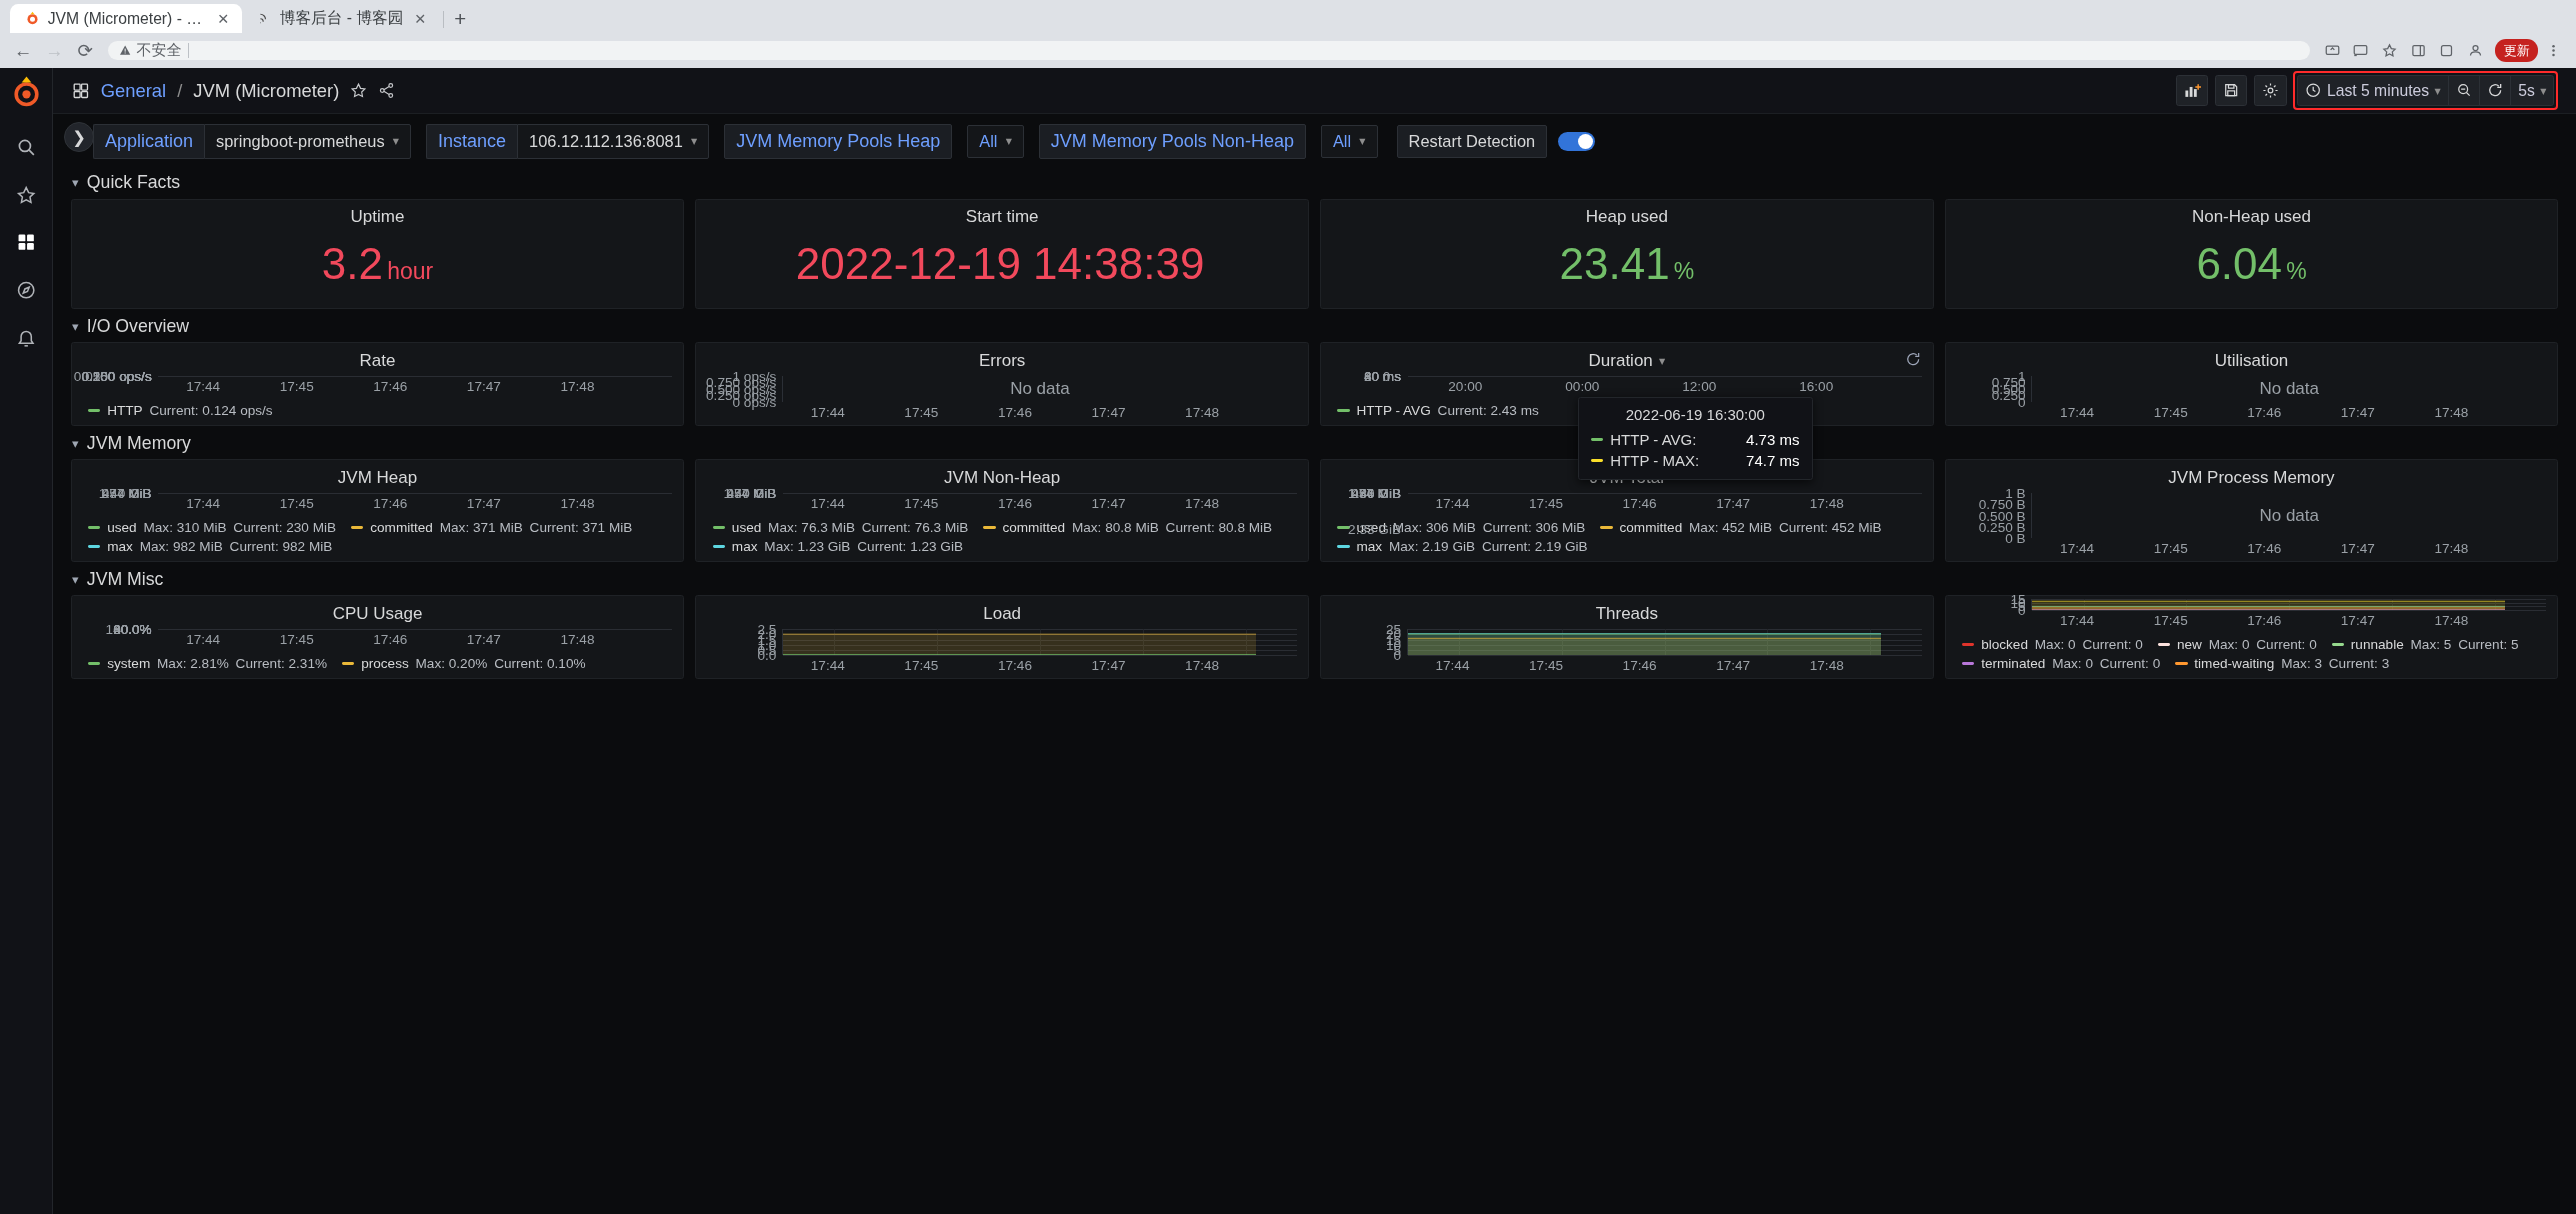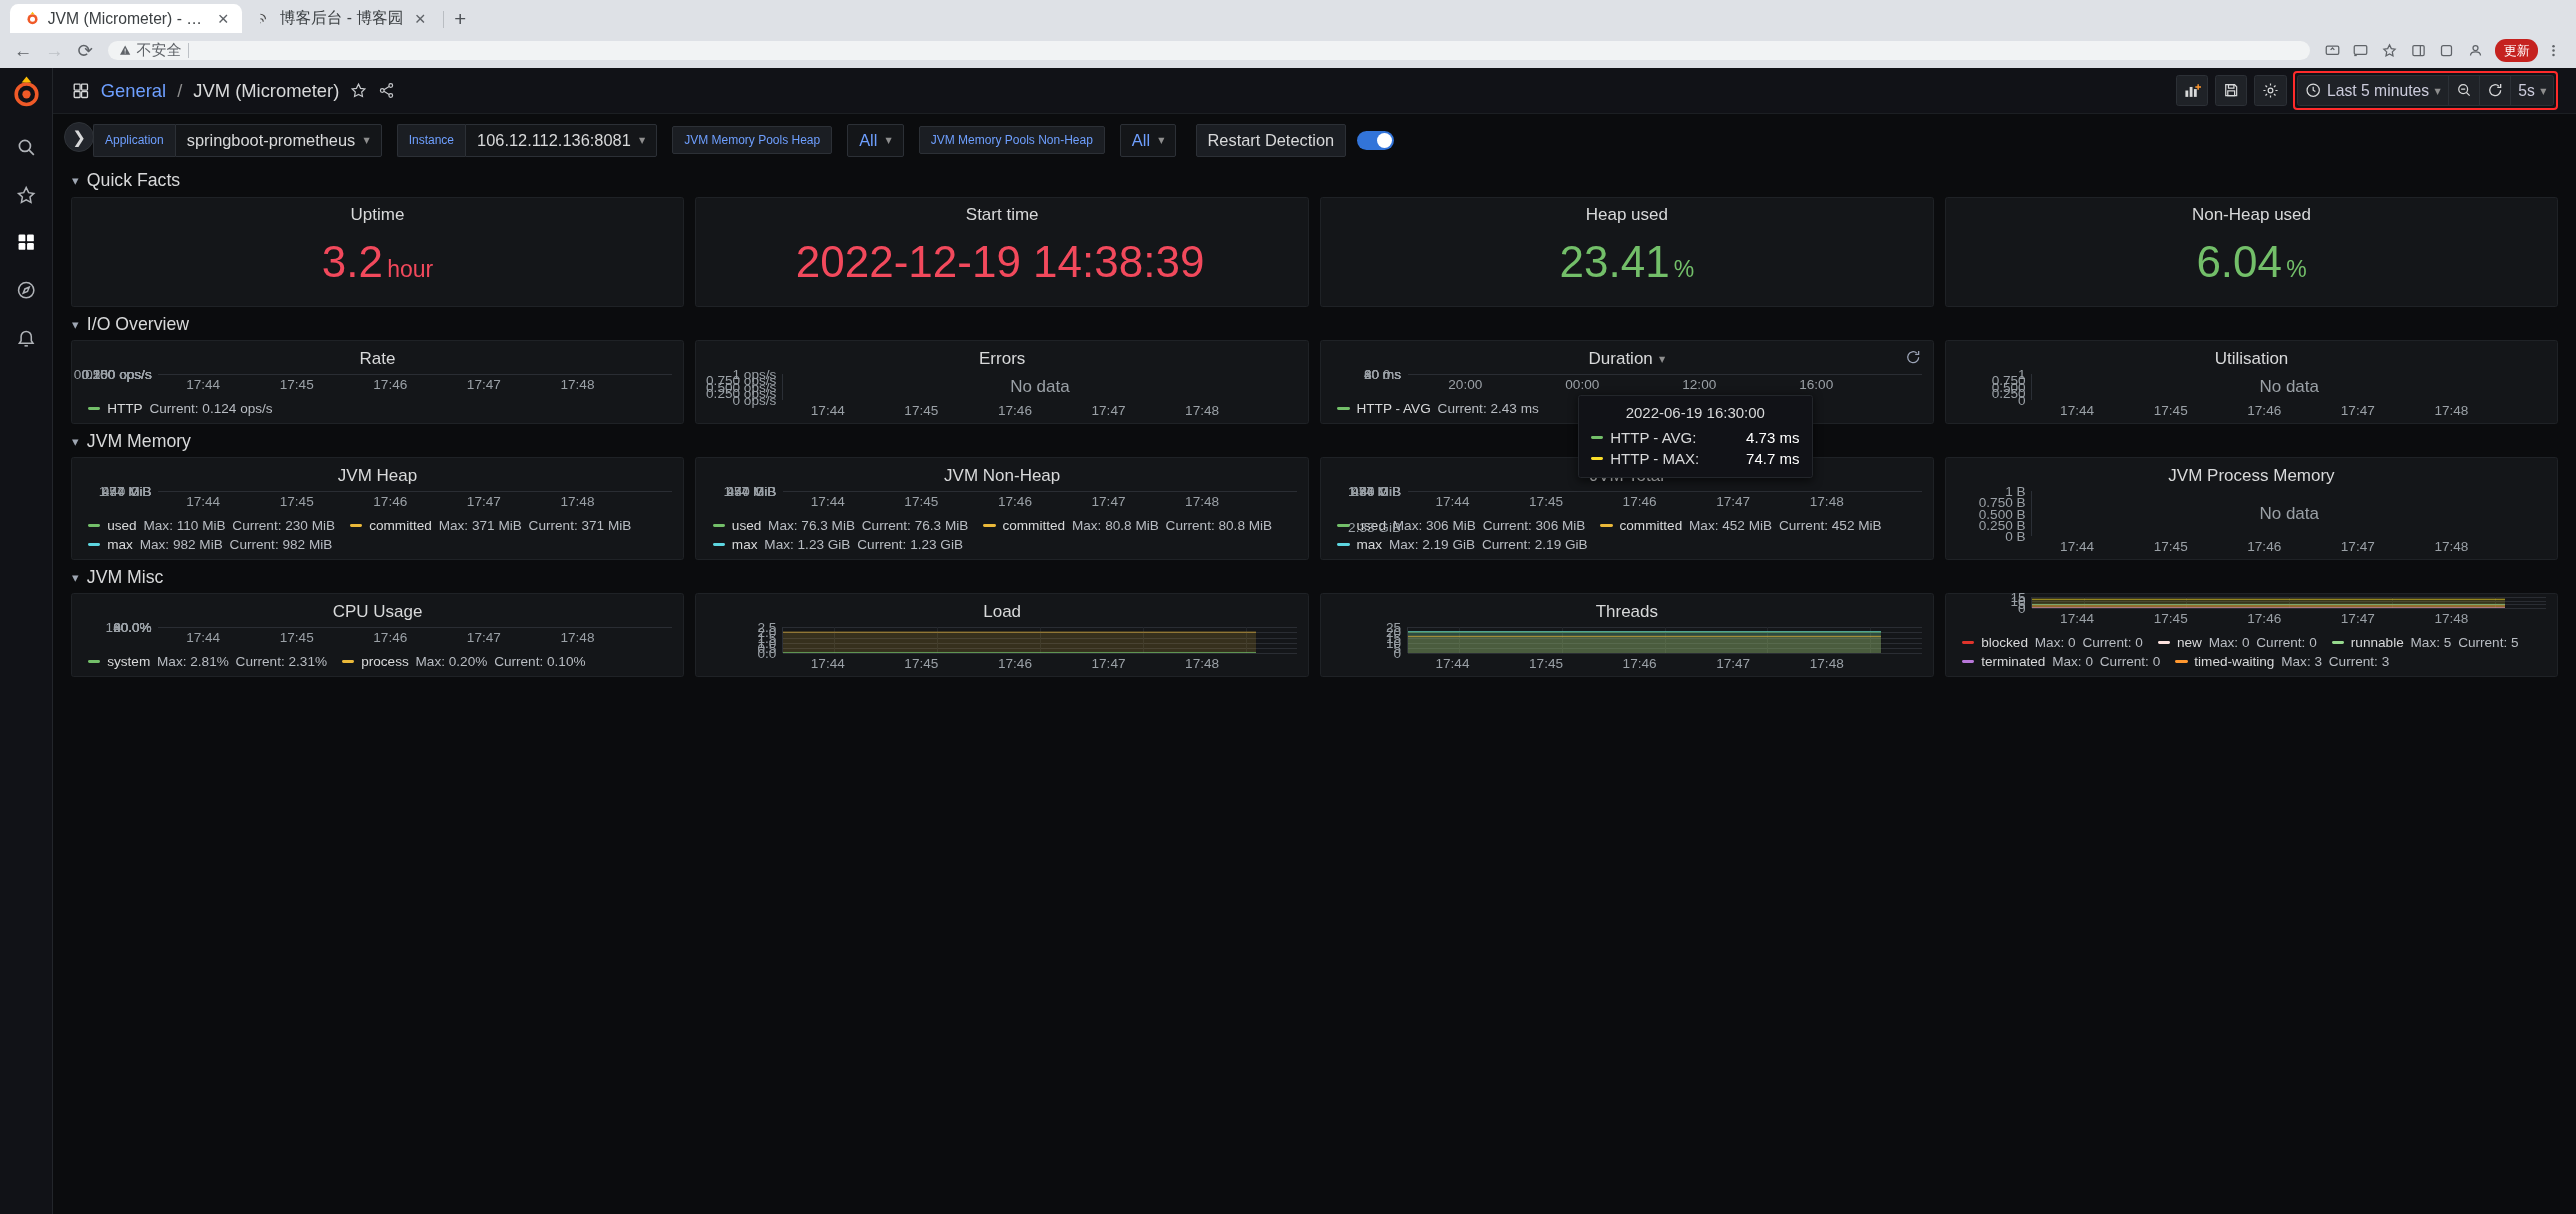--- a/index.html
+++ b/index.html
@@ -79,21 +79,21 @@
     display:flex; align-items:center; gap:0; border:2.7px solid #ff2b2b; border-radius:4.1px; padding:2px;
   }
   .timegroup .hbtn { border-radius:0; margin-left:-0.7px; }
   .timegroup .hbtn:first-child { border-radius:2.7px 0 0 2.7px; margin-left:0; }
   .timegroup .hbtn:last-child { border-radius:0 2.7px 2.7px 0; }
   .caret { font-size:12.3px; color:#8e8e8e; }
 
   .varbar { display:flex; align-items:center; gap:0; padding:9.5px 17.7px 6.8px 40px; flex-wrap:nowrap; position:relative; }
   .varset { display:flex; align-items:stretch; margin-right:15px; }
   .var-label { background:#1b1e23; border:0.7px solid #2c3036; border-right:none; border-radius:2px 0 0 2px;
-               color:#6e9fff; padding:6.1px 11px; font-size:12px; display:flex; align-items:center; white-space:nowrap; }
+               color:#6e9fff; padding:6.1px 11px; font-size:18px; display:flex; align-items:center; white-space:nowrap; }
   .var-label.solo { border-right:0.7px solid #2c3036; border-radius:2px; }
   .var-value { background:#141619; border:0.7px solid #2c3036; border-radius:0 2px 2px 0;
                color:#d8d9da; padding:6.1px 11px; font-size:16.4px; display:flex; align-items:center; gap:8.2px;
                white-space:nowrap; cursor:pointer; }
   .var-value.blue { color:#6e9fff; }
   .var-value.standalone { border-radius:2px; }
   .toggle-wrap { display:flex; align-items:center; gap:11px; margin-left:4.1px; }
   .toggle-label { background:#1b1e23; border:0.7px solid #2c3036; border-radius:2px; color:#d8d9da;
                   padding:6.1px 11px; font-size:16.4px; white-space:nowrap; }
   .switch { width:37px; height:19px; background:#3274d9; border-radius:9.5px; position:relative; cursor:pointer; }
@@ -692,21 +692,21 @@
               <span style="left: 9.68%;">17:44</span>
               <span style="left: 27.28%;">17:45</span>
               <span style="left: 44.88%;">17:46</span>
               <span style="left: 62.48%;">17:47</span>
               <span style="left: 80.08%;">17:48</span>
             </div>
             <div class="legend">
               <div class="lg-item">
                 <span class="lg-swatch" style="background: rgb(115, 191, 105);"></span>
                 <span class="lg-name">used</span>
-                <span class="lg-stat">Max: 110 MiB</span>
+                <span class="lg-stat">Max: 310 MiB</span>
                 <span class="lg-stat">Current: 230 MiB</span>
               </div>
               <div class="lg-item">
                 <span class="lg-swatch" style="background: rgb(234, 184, 57);"></span>
                 <span class="lg-name">committed</span>
                 <span class="lg-stat">Max: 371 MiB</span>
                 <span class="lg-stat">Current: 371 MiB</span>
               </div>
               <div class="lg-item">
                 <span class="lg-swatch" style="background: rgb(93, 214, 224);"></span>

